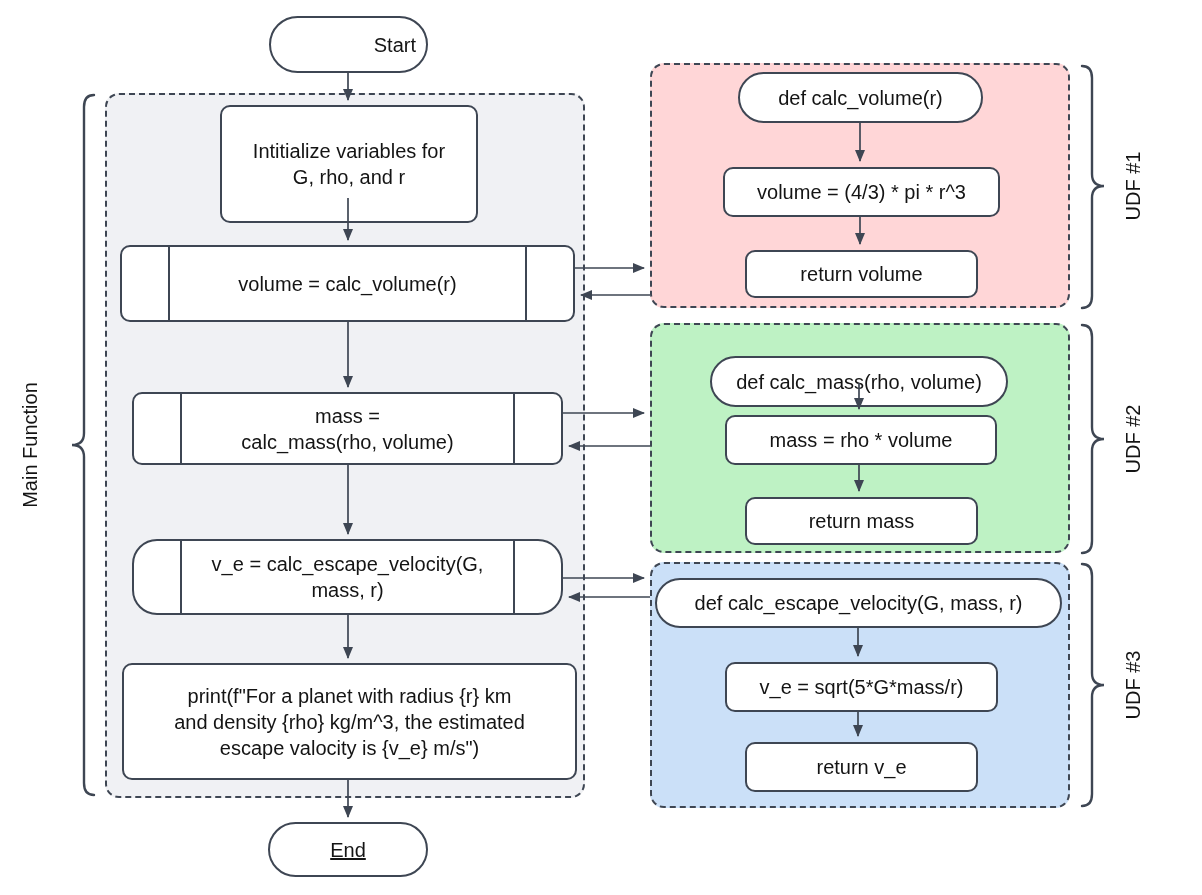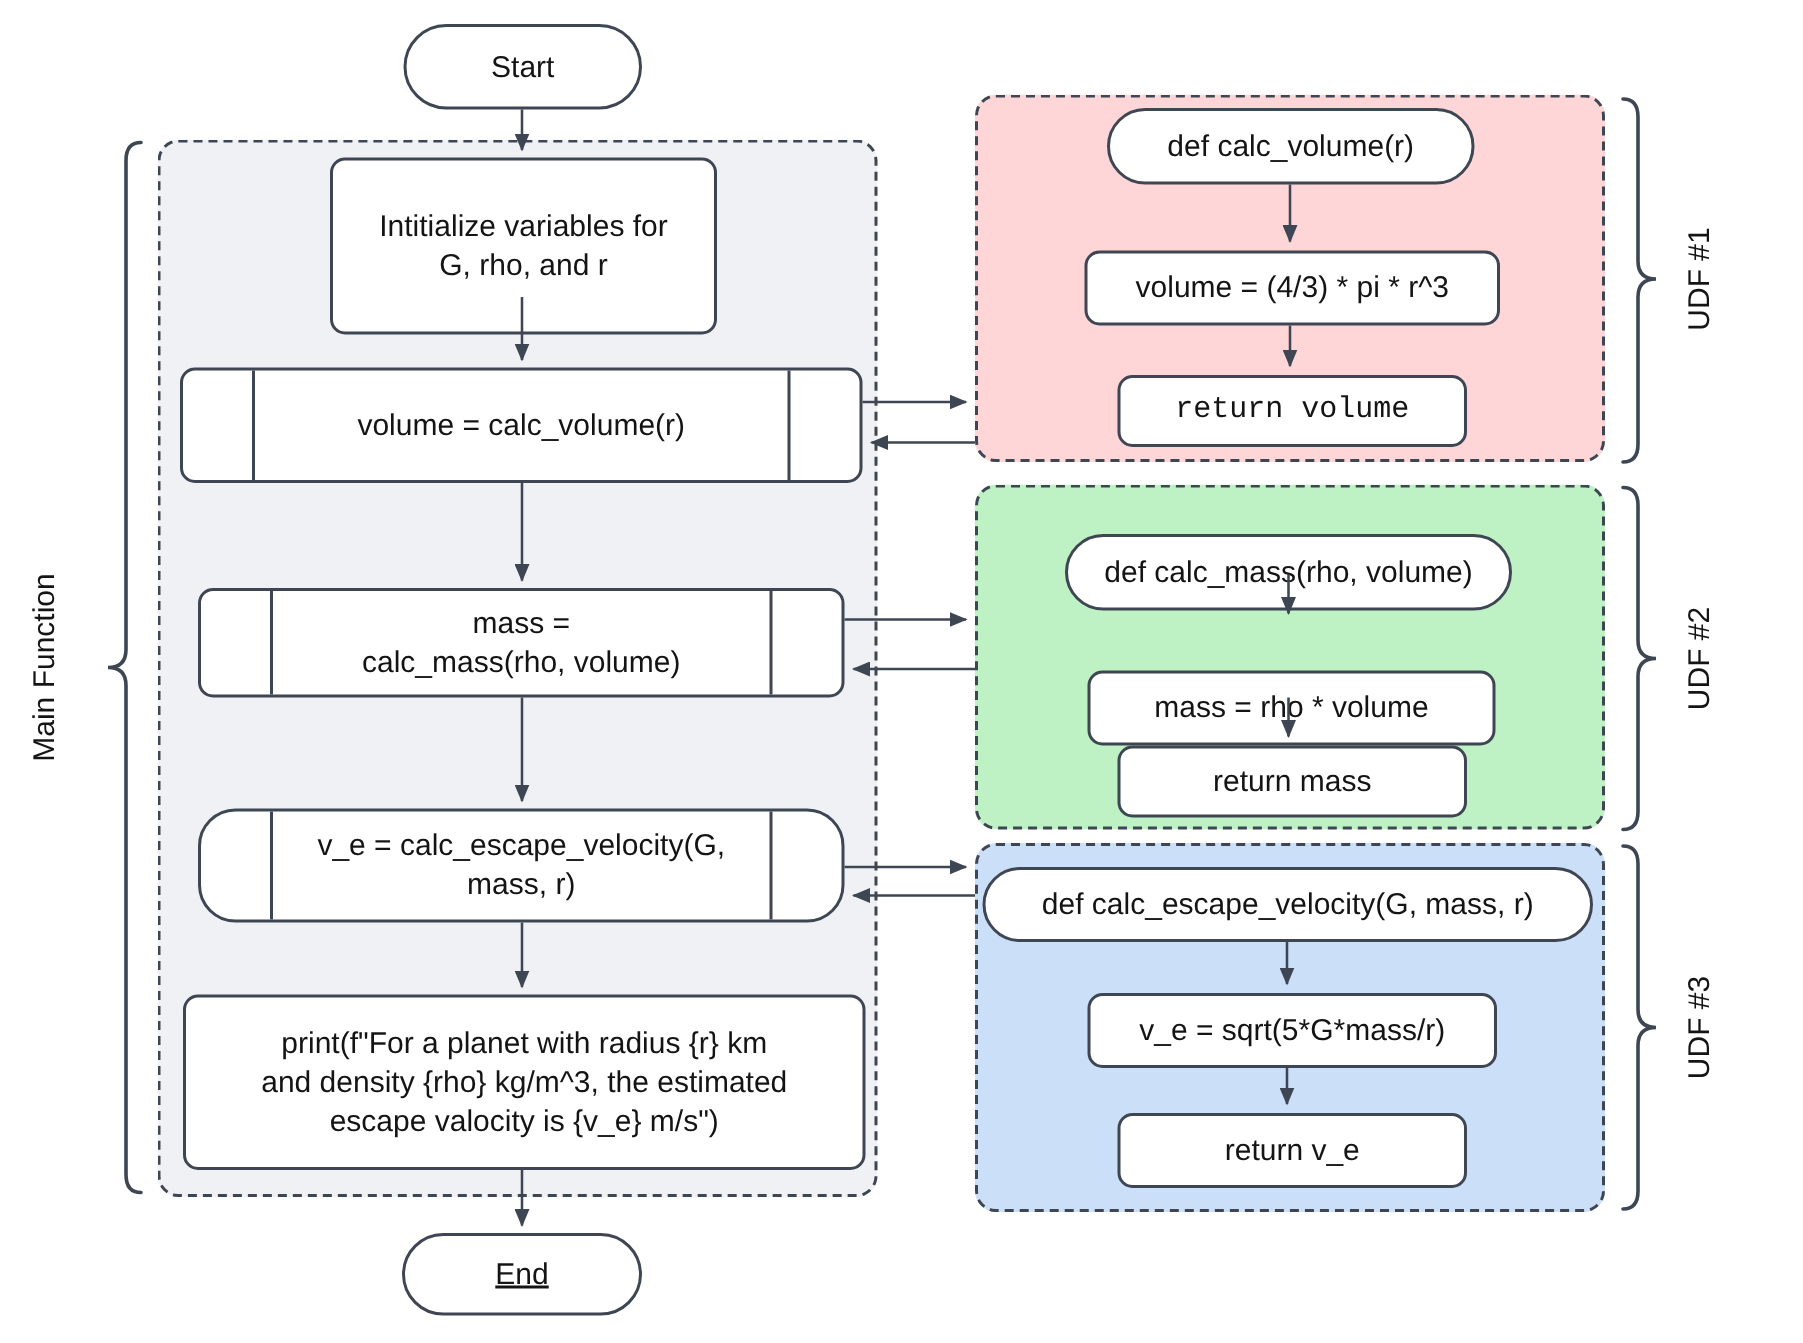--- a/index.html
+++ b/index.html
@@ -35,21 +35,21 @@
 </head>
 <body>
 
 <div id="canvas">
 
   <div class="container" style="left:105px;top:93px;width:480px;height:705px;background:var(--main-fill,#f0f1f4);"></div>
   <div class="container" style="left: 650px; top: 63px; width: 420px; height: 245px; background-color: rgb(255, 214, 215);"></div>
   <div class="container" style="left: 650px; top: 323px; width: 420px; height: 230px; background-color: rgb(190, 242, 196);"></div>
   <div class="container" style="left: 650px; top: 562px; width: 420px; height: 246px; background-color: rgb(203, 224, 248);"></div>
 
-  <div class="node pill" style="left:269px;top:16px;width:159px;height:57px;">
+  <div class="node pill" style="left:269px;top:16px;width:159px;height:57px;justify-content:flex-end;">
     <span>Start</span>
   </div>
   <div class="node pill" style="left:268px;top:822px;width:160px;height:55px;text-decoration:underline;">
     <span>End</span>
   </div>
 
   <div class="node" style="left:220px;top:105px;width:258px;height:118px;">
     <span>Intitialize variables for
 G, rho, and r</span>
   </div>
@@ -79,28 +79,28 @@
 and density {rho} kg/m^3, the estimated
 escape valocity is {v_e} m/s")</span>
   </div>
 
   <div class="node pill" style="left:738px;top:72px;width:245px;height:51px;">
     <span>def calc_volume(r)</span>
   </div>
   <div class="node" style="left:723px;top:167px;width:277px;height:50px;">
     <span>volume = (4/3) * pi * r^3</span>
   </div>
-  <div class="node" style="left:745px;top:250px;width:233px;height:48px;font-family:Liberation Mono, monospace;">
+  <div class="node" style="left:745px;top:250px;width:233px;height:48px;">
     <span>return volume</span>
   </div>
 
   <div class="node pill" style="left:710px;top:332px;width:298px;height:51px;margin-top:24px;">
     <span>def  calc_mass(rho, volume)</span>
   </div>
-  <div class="node" style="left:725px;top:415px;width:272px;height:50px;margin-top:32px;">
+  <div class="node" style="left:725px;top:415px;width:272px;height:50px;">
     <span>mass = rho * volume</span>
   </div>
   <div class="node" style="left:745px;top:497px;width:233px;height:48px;">
     <span>return mass</span>
   </div>
 
   <div class="node pill" style="left:655px;top:578px;width:407px;height:50px;">
     <span>def  calc_escape_velocity(G, mass, r)</span>
   </div>
   <div class="node" style="left:725px;top:662px;width:273px;height:50px;">

